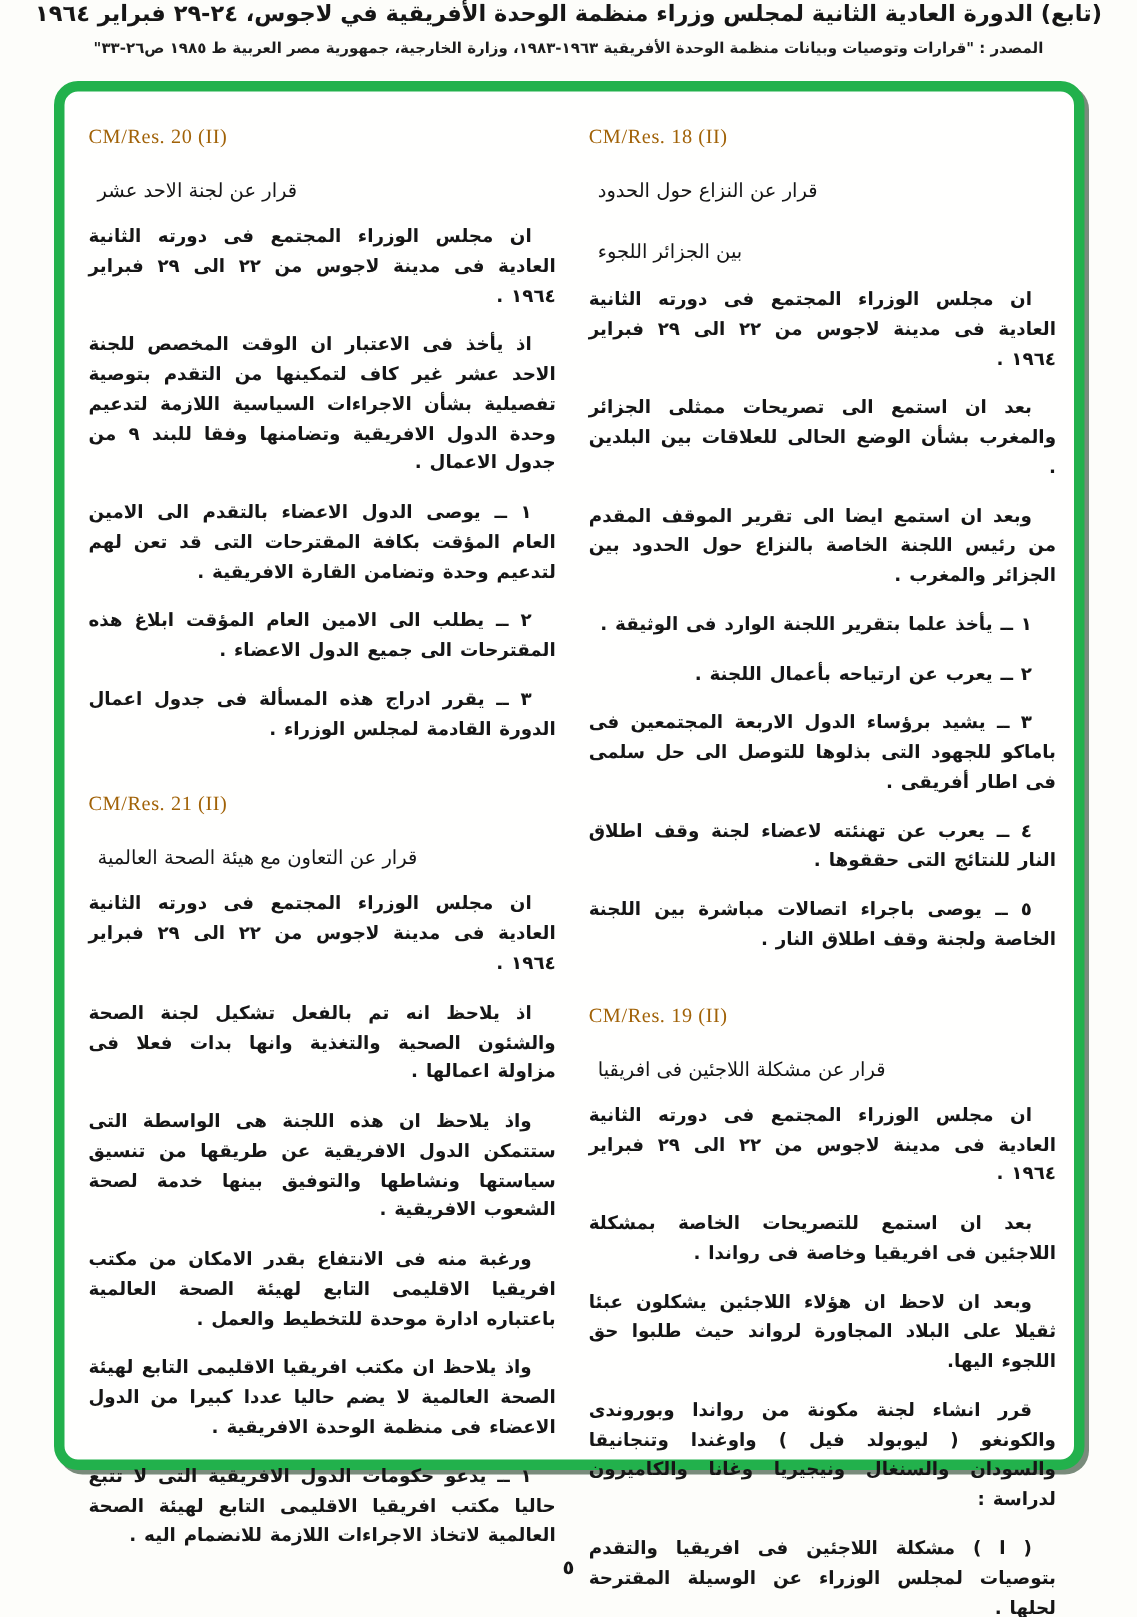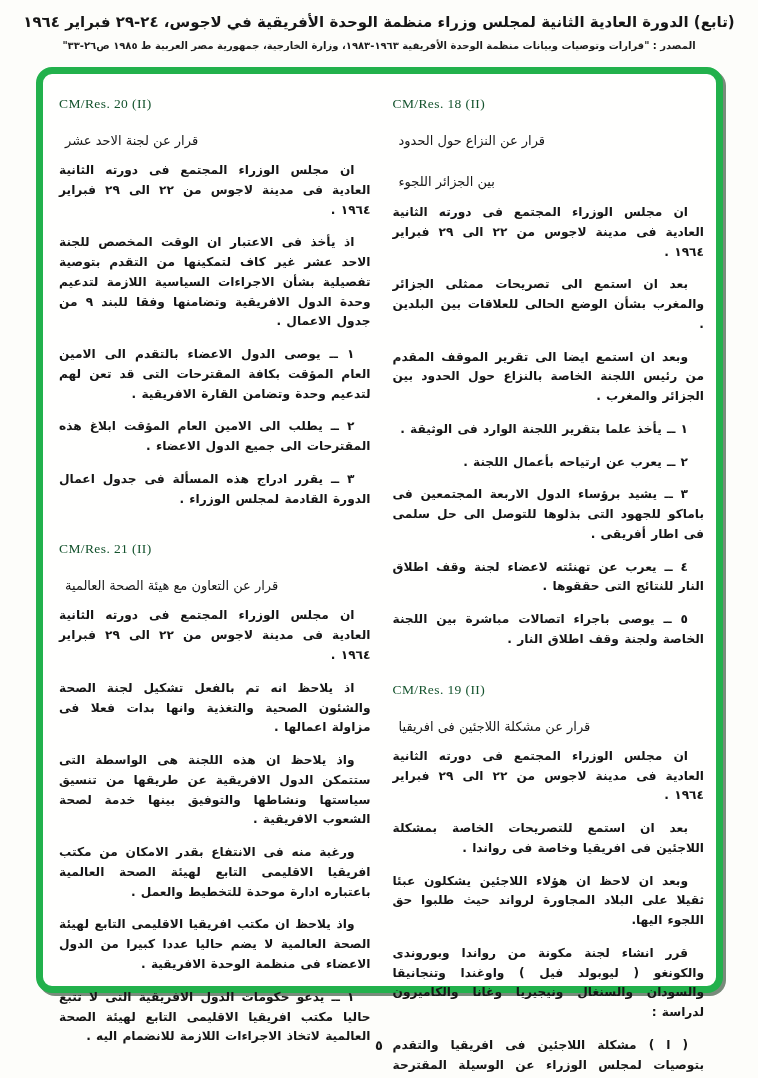--- a/index.html
+++ b/index.html
@@ -1,34 +1,34 @@
 <!DOCTYPE html>
 <html lang="ar"><head>
 <meta charset="utf-8">
 <style>
   html,body{margin:0;padding:0;}
   body{
     width:758px;height:1078px;background:#fdfdfa;
     font-family:"DejaVu Sans",sans-serif;color:#161616;
     position:relative;overflow:hidden;
   }
-  .header{text-align:center;direction:rtl;padding-top:13px;}
+  .header{text-align:center;direction:rtl;}
   .header-line1{font-size:15px;font-weight:bold;letter-spacing:0;}
   .header-line2{font-size:10px;font-weight:bold;margin-top:9px;color:#1d1d1d;}
   .frame{
     margin:16px 35px 0 36px;width:687px;height:926px;box-sizing:border-box;
     border:7px solid #22b14c;border-radius:16px;background:#fffffe;
     padding:22px 12px 0 16px;
     box-shadow:3px 3px 0 rgba(12,45,18,0.55);
   }
   .cols{display:flex;direction:rtl;gap:22px;height:100%;}
   .col{flex:1;direction:rtl;min-width:0;}
   .res-code{
     direction:ltr;text-align:left;unicode-bidi:embed;
-    font-family:"Liberation Serif",serif;font-size:13.5px;letter-spacing:.4px;color:#14532d;
+    font-family:"Liberation Serif",serif;font-size:13.5px;letter-spacing:.4px;color:#a16207;
   }
   .res-title{
     text-align:left;font-weight:normal;font-size:13px;margin:21px 6px 4px;
   }
   .res-title.second{margin-top:26px;margin-bottom:14px;}
   .para{
     font-size:12.2px;line-height:1.62;text-align:justify;text-align-last:right;
     text-indent:16px;margin:13px 0 0;word-spacing:1px;font-weight:bold;
   }
   .section{margin:0;}

